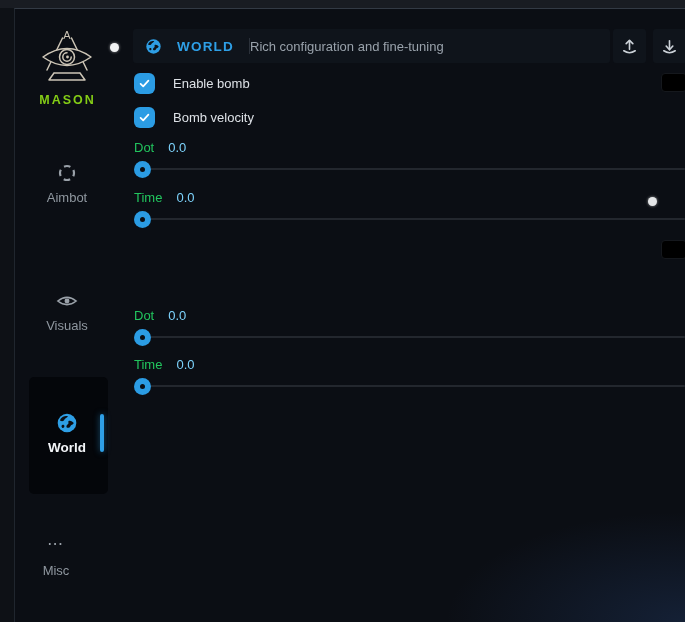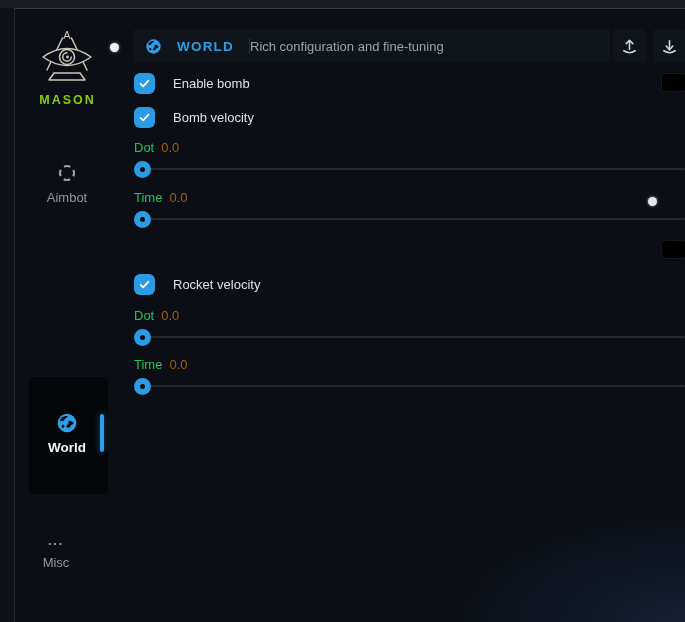--- a/index.html
+++ b/index.html
@@ -35,21 +35,21 @@
     background:#04060a;border-radius:5px;
   }
   .active-bar{
     position:absolute;left:85px;top:405px;width:4px;height:38px;border-radius:2px;
     background:#2e9fe6;box-shadow:0 0 6px rgba(46,159,230,.5);
   }
   .world-item{left:0;top:403px;color:#f2f4f7;}
   .world-item .side-label{font-weight:bold;font-size:13.5px;}
   .misc-item{left:8px;top:528px;width:66px;}
   .misc-dots{font-size:16px;letter-spacing:2px;color:#9aa1a9;line-height:14px;display:block;}
-  .misc-item .side-label{display:block;margin-top:4px;}
+  .misc-item .side-label{display:block;margin-top:12px;}
   .dot-white{position:absolute;width:9px;height:9px;border-radius:50%;background:#f2f3f4;box-shadow:0 0 3px rgba(255,255,255,.6);}
   .dot1{left:95px;top:34px;}
   .dot2{left:633px;top:188px;background:#e4e6e8;}
   
   .tabbar{
     position:absolute;left:118px;top:20px;width:477px;height:34px;
     background:#0f141b;border-radius:3px;display:flex;align-items:center;
   }
   .tab-globe{width:17px;height:17px;margin-left:12px;flex:0 0 auto;}
   .tab-title{color:#2e9fe6;font-weight:bold;font-size:13.5px;letter-spacing:1.2px;margin-left:15px;}
@@ -68,21 +68,21 @@
     display:flex;align-items:center;justify-content:center;box-sizing:border-box;
   }
   .checkbox svg{width:13px;height:13px;}
   .cb-label{color:#dde1e6;font-size:13px;margin-left:18px;}
   .swatch{
     position:absolute;left:646px;width:26px;height:19px;background:#000;
     border:1px solid #15181d;border-radius:4px;box-sizing:border-box;
   }
   .slider-caption{position:absolute;left:119px;height:15px;display:flex;align-items:center;font-size:13px;}
   .slider-name{color:#22c55e;}
-  .slider-value{color:#a16207;margin-left:7px;}
+  .slider-value{color:#7dd3fc;margin-left:14px;}
   .slider{position:absolute;left:119px;width:551px;height:17px;}
   .track{position:absolute;left:1px;right:0;top:7px;height:2px;background:#23272e;border-radius:1px;}
   .knob{
     position:absolute;left:0;top:0;width:17px;height:17px;border-radius:50%;background:#2b9ce4;
   }
   .knob::after{
     content:"";position:absolute;left:6px;top:6px;width:5px;height:5px;border-radius:50%;background:#0b0e14;
   }
 </style>
 </head>
@@ -110,20 +110,27 @@
 
     <div class="dot-white dot1"></div>
 
     <div class="side-item" style="top:153px;">
       <svg class="side-icon" viewBox="0 0 22 22">
         <circle cx="11" cy="11" r="7" fill="none" stroke="#9aa1a9" stroke-width="2.2" stroke-dasharray="6.6 4.4" stroke-dashoffset="3.3"></circle>
       </svg>
       <span class="side-label">Aimbot</span>
     </div>
 
+    <div class="side-item" style="top:281px;">
+      <svg class="side-icon" viewBox="0 0 24 22">
+        <path d="M2 11 Q12 3 22 11 Q12 19 2 11 Z" fill="none" stroke="#9aa1a9" stroke-width="1.7"></path>
+        <circle cx="12" cy="11" r="2.7" fill="#9aa1a9"></circle>
+      </svg>
+      <span class="side-label">Visuals</span>
+    </div>
 
     <div class="active-box"></div>
     <div class="active-bar"></div>
     <div class="side-item world-item">
       <svg class="side-icon" viewBox="0 0 22 22">
         <circle cx="11" cy="11" r="9.3" fill="#2e9fe6"></circle>
         <path d="M4.5 7 C6.5 4 9.5 3.5 12 4.2 C11 6.2 9 5.8 8.3 7.8 C7.6 9.8 5 9.2 4 8.4 Z" fill="#0b0e14"></path>
         <path d="M12.5 9 C14.5 8 16.5 9.5 17.8 11 C16.8 13.2 15 12.6 14.4 14.2 C13.8 15.9 11.6 16.4 10.5 15.2 C10 13.6 11.2 12.5 12.2 11.9 C12.9 10.9 12 9.9 12.5 9 Z" fill="#0b0e14"></path>
         <path d="M6.2 13 C7.3 12.5 8.4 13.1 8.4 14.2 C8.4 15.3 7.3 16.3 6.2 15.7 C5.3 15.1 5.3 13.6 6.2 13 Z" fill="#0b0e14"></path>
       </svg>
@@ -197,28 +204,20 @@
   </div>
   <div class="slider" style="top:202px;">
     <div class="track"></div>
     <div class="knob"></div>
   </div>
 
   <div class="dot-white dot2"></div>
 
   <div class="swatch" style="top:231px;"></div>
 
-  <div class="cb-row" style="top:265px;">
-    <span class="checkbox">
-      <svg viewBox="0 0 20 20">
-        <path d="M4 10.5 L8 14.5 L16 5.5" stroke="#fff" stroke-width="2.6" fill="none" stroke-linecap="round" stroke-linejoin="round"></path>
-      </svg>
-    </span>
-    <span class="cb-label">Rocket velocity</span>
-  </div>
 
   <div class="slider-caption" style="top:299px;">
     <span class="slider-name">Dot</span>
     <span class="slider-value">0.0</span>
   </div>
   <div class="slider" style="top:320px;">
     <div class="track"></div>
     <div class="knob"></div>
   </div>
 

